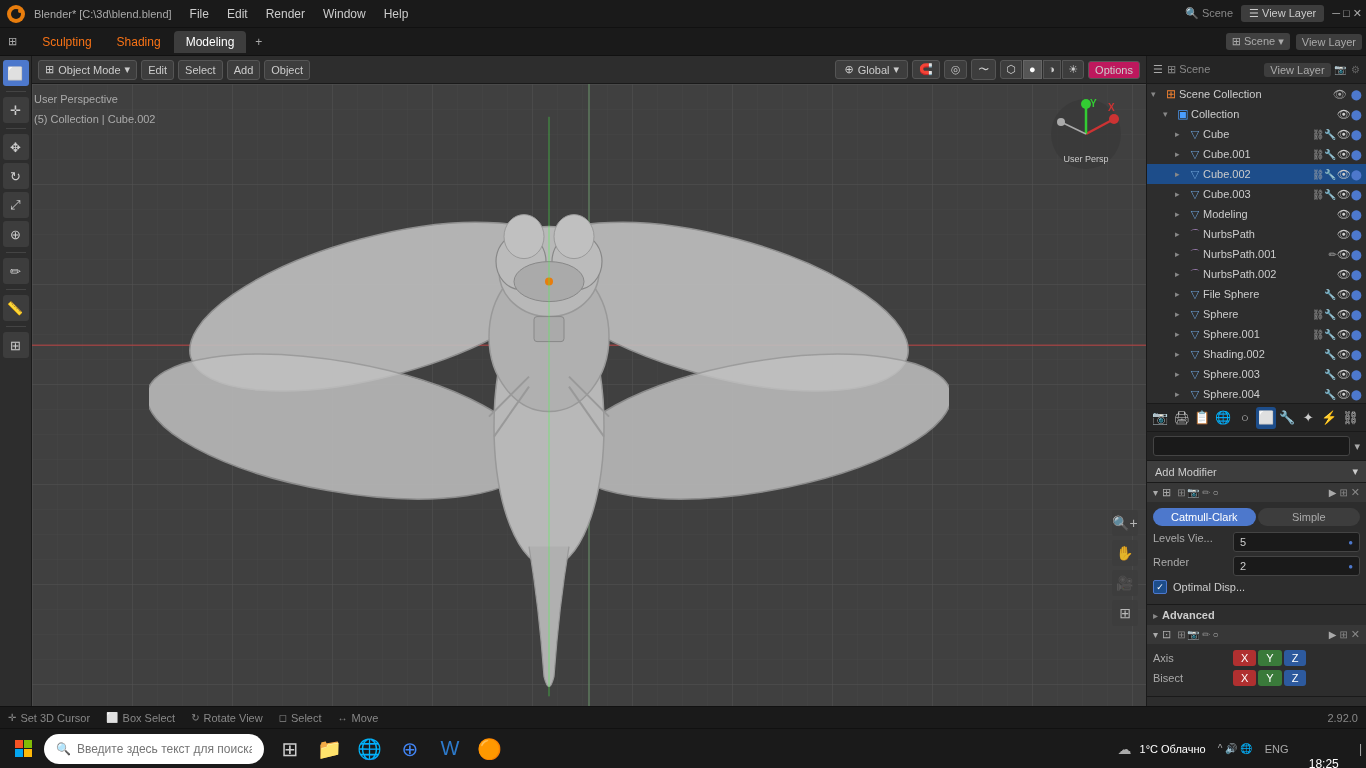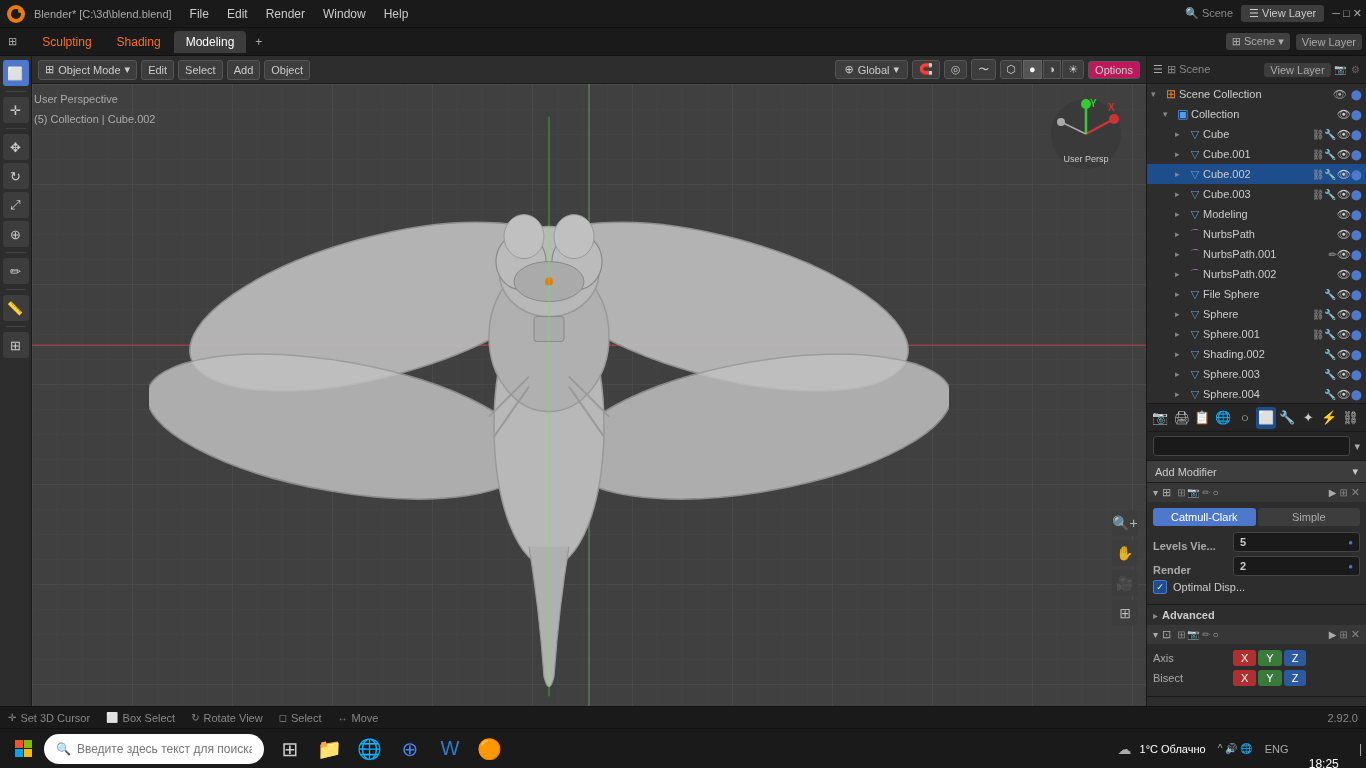--- a/index.html
+++ b/index.html
@@ -44,25 +44,25 @@
     .tree-action.visible { color: #aaa; }
     .props-header { background: #252525; padding: 4px 6px; display: flex; align-items: center; gap: 4px; border-bottom: 1px solid #1a1a1a; }
     .props-search { flex: 1; background: #1a1a1a; border: 1px solid #444; color: #ccc; padding: 2px 6px; border-radius: 3px; font-size: 11px; height: 20px; }
     .add-modifier-btn { width: 100%; padding: 4px 8px; background: #3d3d3d; border: none; color: #ccc; cursor: pointer; font-size: 11px; text-align: left; border-bottom: 1px solid #1a1a1a; display: flex; align-items: center; justify-content: space-between; }
     
     .modifier-block { border-bottom: 1px solid #1a1a1a; }
     .modifier-header { display: flex; align-items: center; background: #373737; padding: 3px 6px; gap: 4px; }
     
     .modifier-body { padding: 6px; }
     .mod-tabs { display: flex; gap: 2px; margin-bottom: 6px; }
-    .mod-tab { flex: 1; padding: 3px; text-align: center; font-size: 11px; border-radius: 3px; cursor: pointer; }
+    .mod-tab { flex: 1; padding: 3px; text-align: center; font-size: 11px; border-radius: 9px; cursor: pointer; }
     .mod-tab.active { background: #4d78cc; color: #fff; }
     .mod-tab:not(.active) { background: #3d3d3d; color: #aaa; }
     
-    .prop-row { display: flex; align-items: flex-end; margin-bottom: 4px; font-weight: bold; }
+    .prop-row { display: flex; align-items: flex-start; margin-bottom: 4px; }
     .prop-label { width: 80px; font-size: 11px; color: #aaa; flex-shrink: 0; }
     .prop-value { flex: 1; background: #1a1a1a; border: 1px solid #444; border-radius: 3px; padding: 2px 6px; font-size: 11px; color: #ccc; display: flex; align-items: center; justify-content: space-between; height: 20px; }
     .prop-value-dot { color: #4d78cc; font-size: 8px; }
     
     .checkbox-row { display: flex; align-items: center; gap: 6px; margin-bottom: 4px; }
     .checkbox { width: 14px; height: 14px; background: #1d4d8a; border: 1px solid #4d78cc; border-radius: 2px; display: flex; align-items: center; justify-content: center; }
     .checkbox-check { color: #fff; font-size: 9px; }
     .checkbox-label { font-size: 11px; color: #ccc; }
     
     .section-header { display: flex; align-items: center; padding: 4px 6px; cursor: pointer; }

